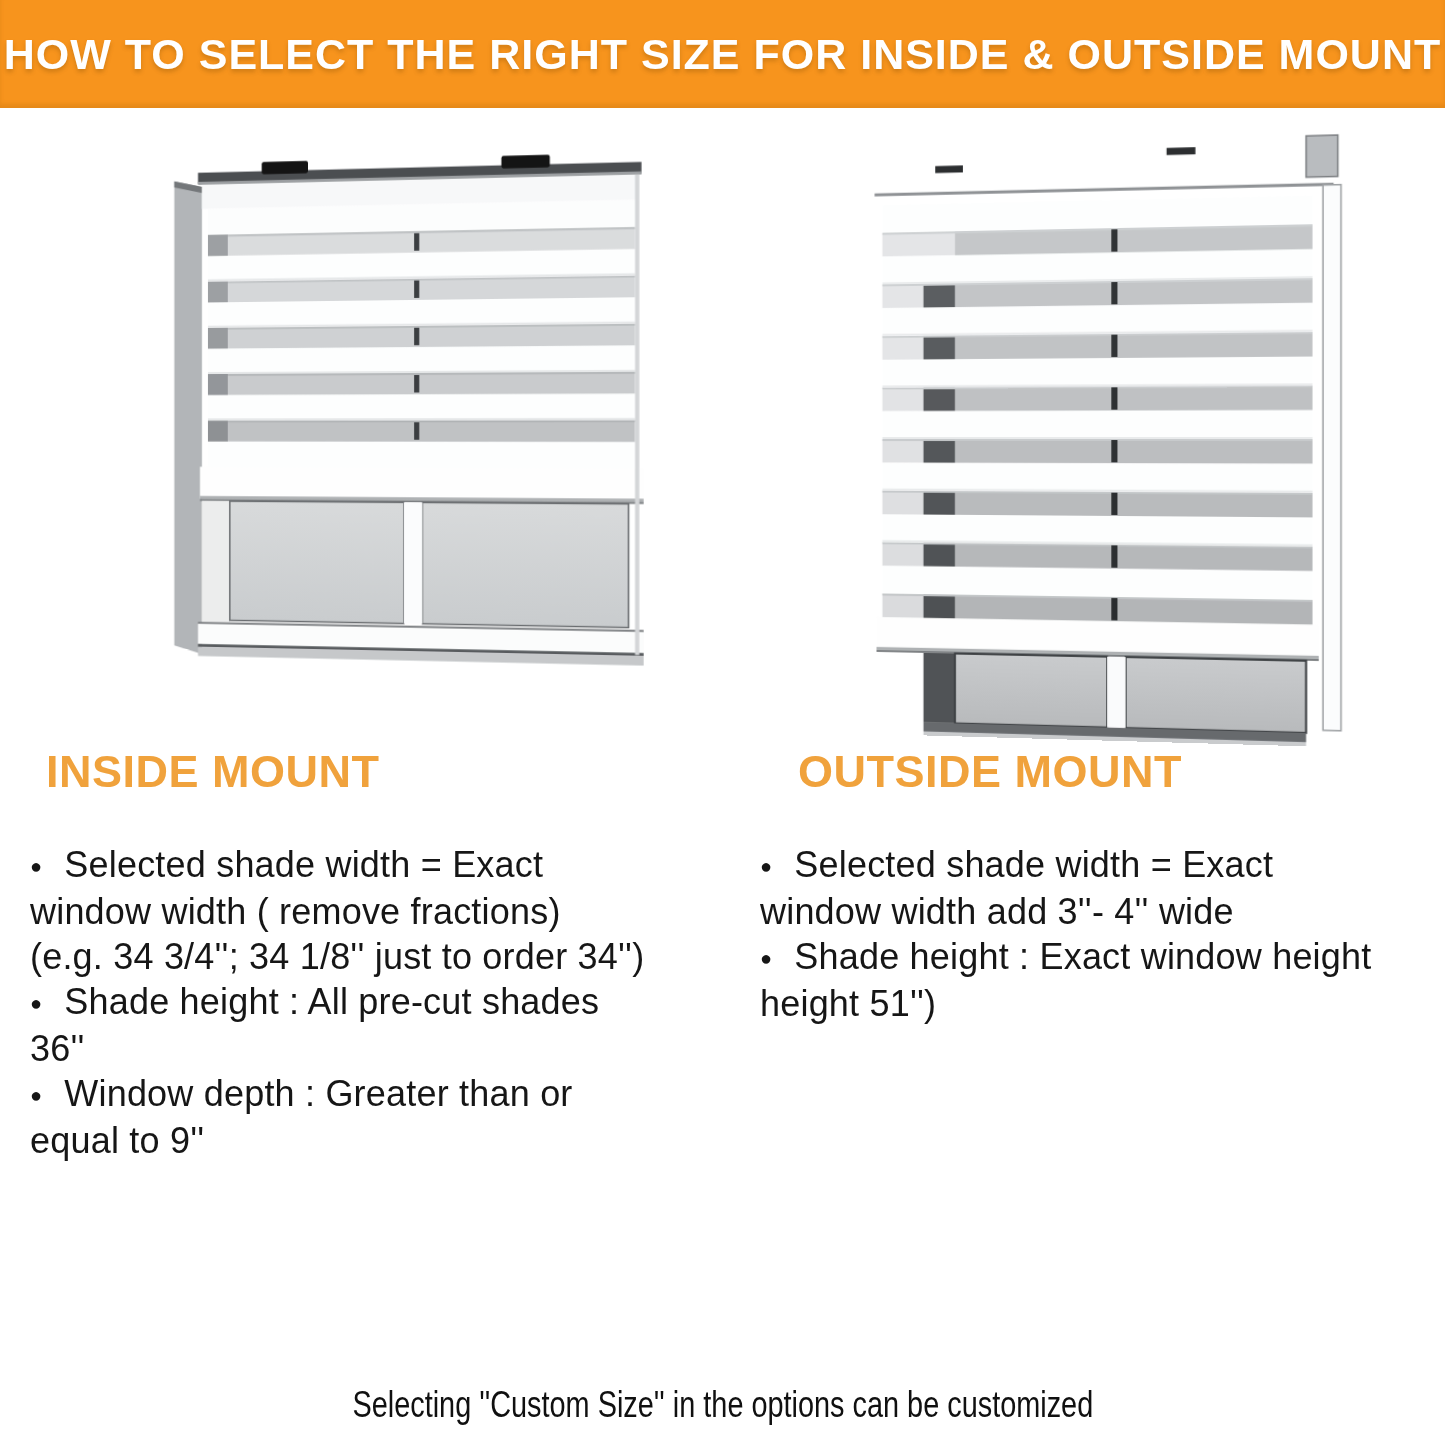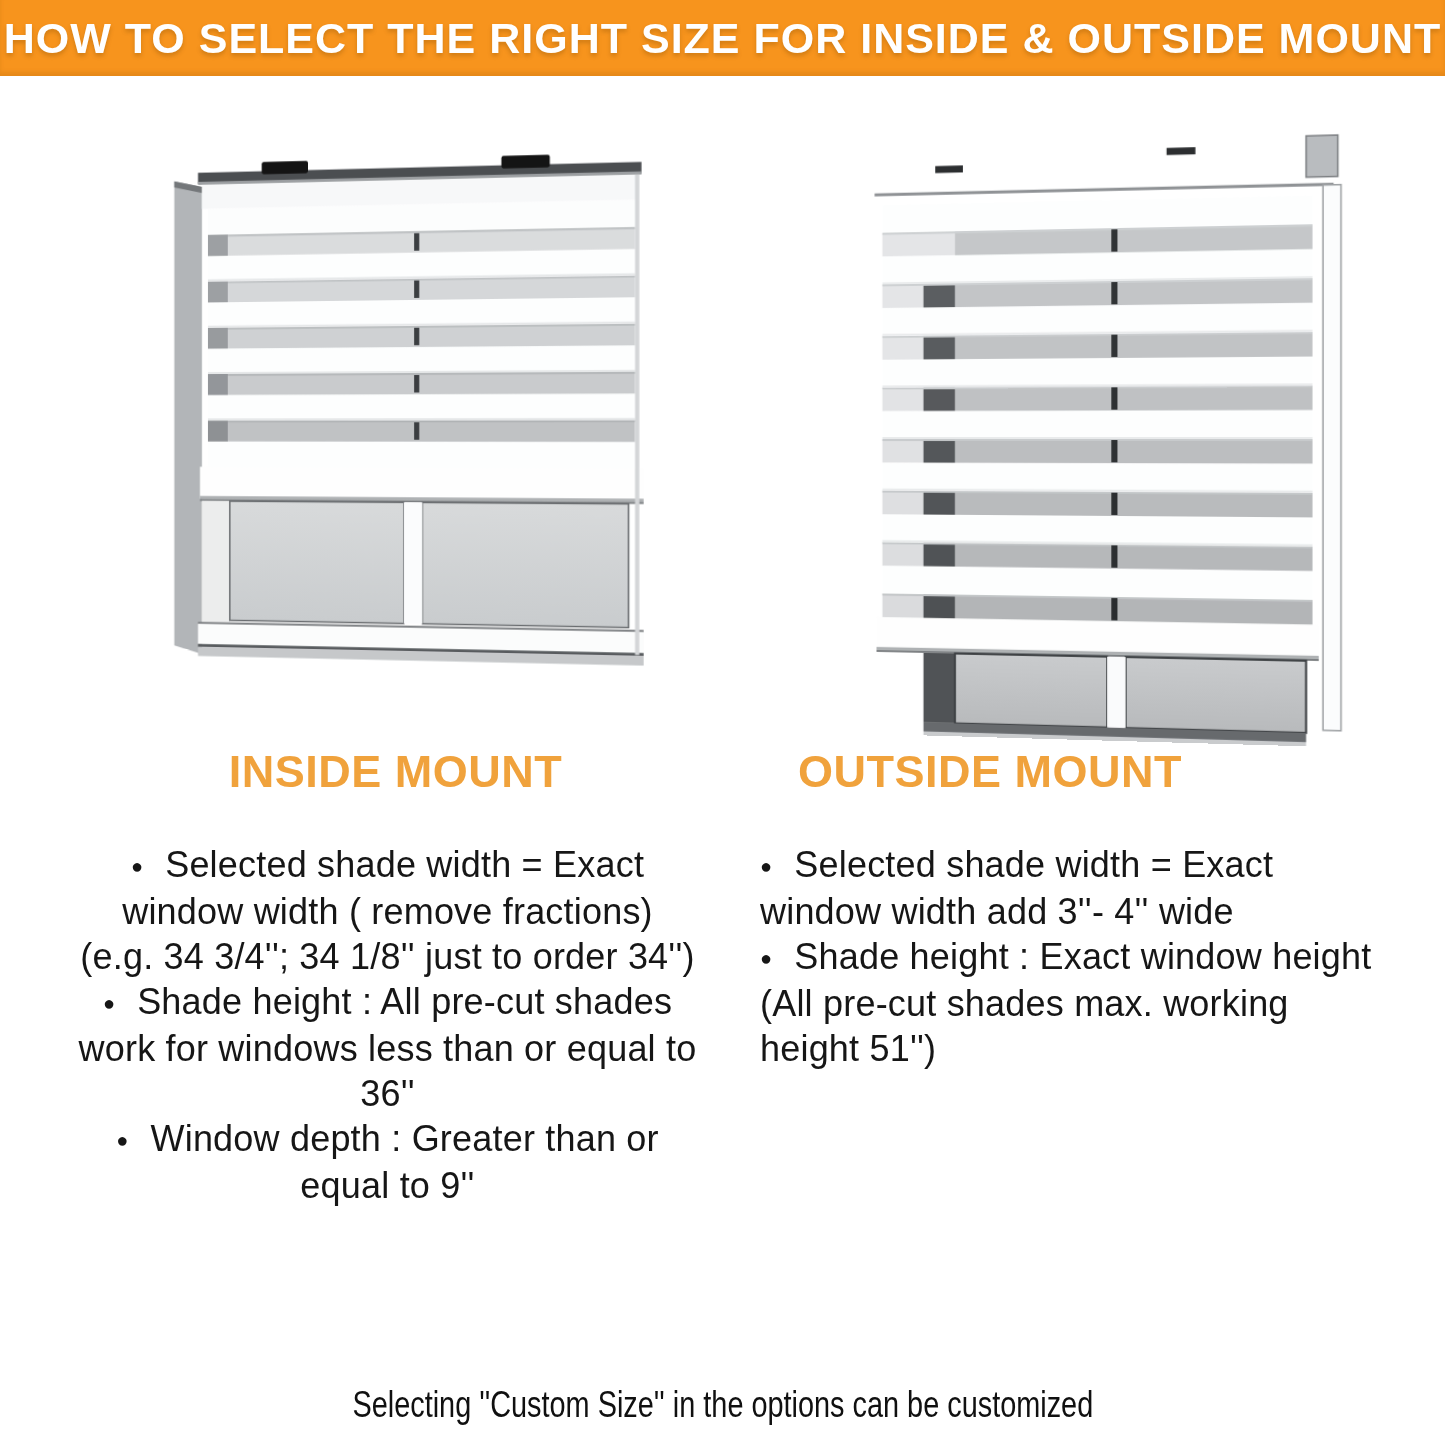--- a/index.html
+++ b/index.html
@@ -2,38 +2,38 @@
 <html style="--banner-bg: #F7941D; --heading-color: #F0A23C; --body-color: #161616;"><head>
 <meta charset="utf-8">
 <style>
   html,body{margin:0;padding:0;background:#ffffff;}
   .page{
     position:relative;width:1445px;height:1432px;background:#ffffff;overflow:hidden;
     font-family:"Liberation Sans",sans-serif;
   }
   
   .banner{
-    position:absolute;left:0;top:0;width:100%;height:76px;
+    position:absolute;left:0;top:0;width:100%;height:108px;
     background:var(--banner-bg,#F7941D);
     display:flex;align-items:center;justify-content:center;
     box-shadow:inset 0 -4px 4px rgba(150,85,0,.18);
   }
   .banner span{
     color:#ffffff;font-weight:700;font-size:43px;letter-spacing:1px;white-space:nowrap;
     text-shadow:0 3px 4px rgba(120,70,0,.30);
   }
   
   .fig{position:absolute;margin:0;padding:0;}
   .fig-left{left:150px;top:145px;width:520px;height:570px;}
   .fig-right{left:852px;top:133px;width:535px;height:608px;}
   .fig svg{width:100%;height:100%;display:block;
     transform:perspective(1500px) rotateY(-8deg);}
   
   .column{position:absolute;width:695px;}
-  .column-inside{left:35px;top:746px;text-align:center;}
+  .column-inside{left:20px;top:746px;}
   .column-outside{left:750px;top:746px;}
   .heading{
     margin:0;font-size:45px;line-height:52px;font-weight:700;
     color:var(--heading-color,#F0A23C);letter-spacing:0.5px;white-space:nowrap;
   }
   .heading-inside{margin-left:26px;}
   .heading-outside{margin-left:48px;}
   .lines{margin-top:44px;padding-left:10px;font-size:36px;line-height:45px;
     color:var(--body-color,#161616);letter-spacing:0.2px;}
   .text-line{white-space:nowrap;}
@@ -246,34 +246,32 @@
     </svg>
   </figure>
 
   <section class="column column-inside">
     <h2 class="heading heading-inside">INSIDE MOUNT</h2>
     <div class="lines">
         <div class="text-line"><span class="bullet">●</span>Selected shade width = Exact</div>
         <div class="text-line">window width ( remove fractions)</div>
         <div class="text-line">(e.g. 34 3/4''; 34 1/8'' just to order 34'')</div>
         <div class="text-line"><span class="bullet">●</span>Shade height : All pre-cut shades</div>
-        <div class="text-line">work for windows less than or equal to</div>
         <div class="text-line">36''</div>
         <div class="text-line"><span class="bullet">●</span>Window depth : Greater than or</div>
         <div class="text-line">equal to 9''</div>
       </div>
   </section>
 
   <section class="column column-outside">
     <h2 class="heading heading-outside">OUTSIDE MOUNT</h2>
     <div class="lines">
         <div class="text-line"><span class="bullet">●</span>Selected shade width = Exact</div>
         <div class="text-line">window width add 3''- 4'' wide</div>
         <div class="text-line"><span class="bullet">●</span>Shade height : Exact window height</div>
-        <div class="text-line">(All pre-cut shades max. working</div>
         <div class="text-line">height 51'')</div>
       </div>
   </section>
 
   <footer class="footer">
     <span class="footer-inner">Selecting ''Custom Size'' in the options can be customized</span>
   </footer>
 
 </div>
 

